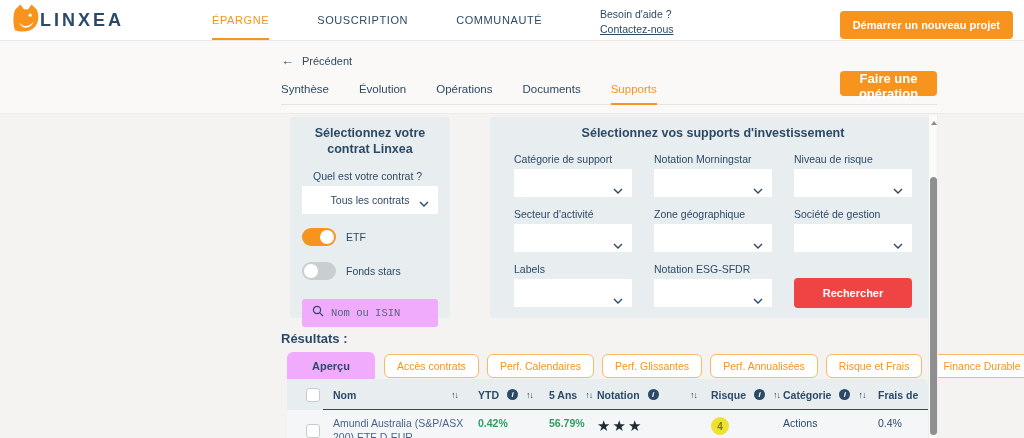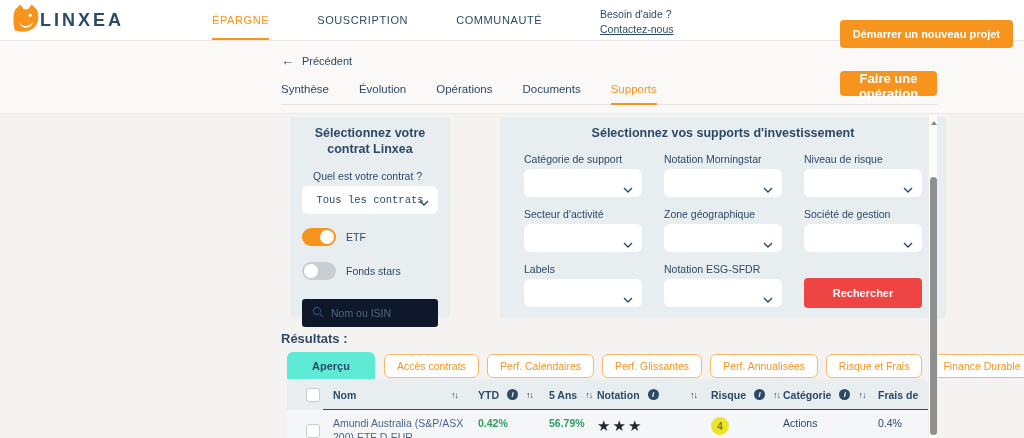--- a/index.html
+++ b/index.html
@@ -21,21 +21,21 @@
   .main-nav { display:flex; margin-left:88px; height:100%; }
   .nav-item {
     font-size:11px; font-weight:400; letter-spacing:.6px; color:#2c4a66;
     height:100%; display:flex; align-items:center; padding:2px 0 0 0;
     margin-right:48px; border-bottom:2px solid transparent; cursor:pointer;
   }
   .nav-item.active { color:#f7941d; border-bottom-color:#f7941d; }
   .help-block { position:absolute; left:600px; top:7px; font-size:10.5px; color:#2c4a66; line-height:1.45; }
   .help-link { text-decoration:underline; cursor:pointer; display:inline-block; }
   .cta-btn {
-    position:absolute; right:11px; top:20px; height:28px;
+    position:absolute; right:11px; top:11px; height:28px;
     background:#f7941d; color:#fff; border:none; border-radius:4px;
     font-size:11px; font-weight:600; padding:0 13px; cursor:pointer;
     font-family:inherit;
   }
   
   .white-band {
     position:absolute; top:41px; left:0; width:1024px; height:73px;
     background:#faf9f8; border-bottom:1px solid #edebe8;
   }
   .back-link { position:absolute; left:281px; top:53px; display:flex; align-items:center; gap:8px;
@@ -52,62 +52,62 @@
   }
   .page-tab.active { color:#f7941d; border-bottom-color:#f7941d; }
   .op-btn {
     position:absolute; left:840px; top:71px; width:97px; height:25px;
     background:#f7941d; color:#fff; border:none; border-radius:4px;
     font-size:13px; font-weight:600; cursor:pointer; font-family:inherit;
   }
   
   .panel { position:absolute; background:#e8edf0; border-radius:4px; }
   .contract-panel { left:290px; top:117px; width:160px; height:201px; }
-  .supports-panel { left:500px; top:117px; width:446px; height:201px; }
+  .supports-panel { left:490px; top:117px; width:446px; height:201px; }
   .panel-title {
     margin:9px 8px 0; text-align:center; font-size:12.5px; font-weight:700;
     color:#2c4a66; line-height:1.25;
   }
   .field-label { font-size:10.5px; color:#2c4a66; }
   .select-box {
-    background:#fff; border-radius:6px; height:28px; position:relative;
-    display:flex; align-items:center; cursor:pointer;font-family:Liberation Mono, monospace;
+    background:#fff; border-radius:1px; height:28px; position:relative;
+    display:flex; align-items:center; cursor:pointer;
   }
   .select-box .chev { position:absolute; right:9px; top:11px; }
   .cp-label { margin:13px 23px 4px; }
   .cp-select { margin:0 12px; justify-content:center; font-size:10.5px; color:#2c4a66; }
   .toggle-row { margin:14px 12px 0; display:flex; align-items:center; gap:10px; }
   .toggle-row.second { margin-top:16px; }
   .switch { width:34px; height:18px; border-radius:9px; position:relative; cursor:pointer; flex:none; }
   .switch.on  { background:#f7941d; }
   .switch.off { background:#c9ced3; }
   .knob { position:absolute; top:2px; width:14px; height:14px; border-radius:50%; background:#fff; }
   .switch.on  .knob { right:2px; }
   .switch.off .knob { left:2px; }
   .toggle-label { font-size:10.5px; color:#2c4a66; }
   .search-box {
-    margin:19px 12px 0; background:#0f172a; border-radius:3px; height:28px;
-    display:flex; align-items:center; gap:7px; padding:0 10px; cursor:text;
+    margin:19px 12px 0; background:#f0abfc; border-radius:3px; height:28px;
+    display:flex; align-items:center; gap:7px; padding:0 10px; cursor:text;font-family:Liberation Mono, monospace;
   }
   .search-placeholder { font-size:10.5px; color:#51677d; }
   .sp-grid {
     display:grid; grid-template-columns:1fr 1fr 1fr; column-gap:22px; row-gap:11px;
     padding:11px 24px 0;
   }
   .sp-cell .field-label { display:block; margin-bottom:4px; }
   .search-btn {
     width:100%; height:30px; margin-top:15px;
     background:#ef4444; color:#fff; border:none; border-radius:4px;
     font-size:11px; font-weight:600; cursor:pointer; font-family:inherit;
   }
   
   .results-heading { position:absolute; left:281px; top:331px; font-size:13px; font-weight:700; color:#2c4a66; }
   .results-tabs { position:absolute; left:287px; top:352px; display:flex; align-items:center; }
   .tab-active {
-    width:88px; height:27px; background:#5eead4; border-radius:6px 6px 0 0;
+    width:88px; height:27px; background:#f0abfc; border-radius:6px 6px 0 0;
     display:flex; align-items:center; justify-content:center;
     font-size:11px; font-weight:600; color:#2c4a66; cursor:pointer;
   }
   .pill-btns { display:flex; gap:8px; margin-left:9px; }
   .pill-btn {
     background:#fff; border:1px solid #f9b868; color:#f7941d;
     font-size:10.5px; border-radius:6px; height:24px; padding:0 12px;
     display:flex; align-items:center; cursor:pointer; white-space:nowrap;
     font-family:inherit;
   }

